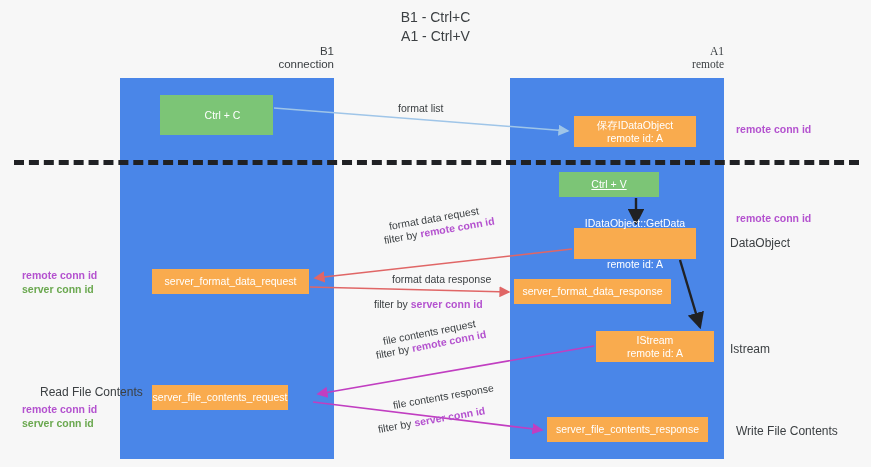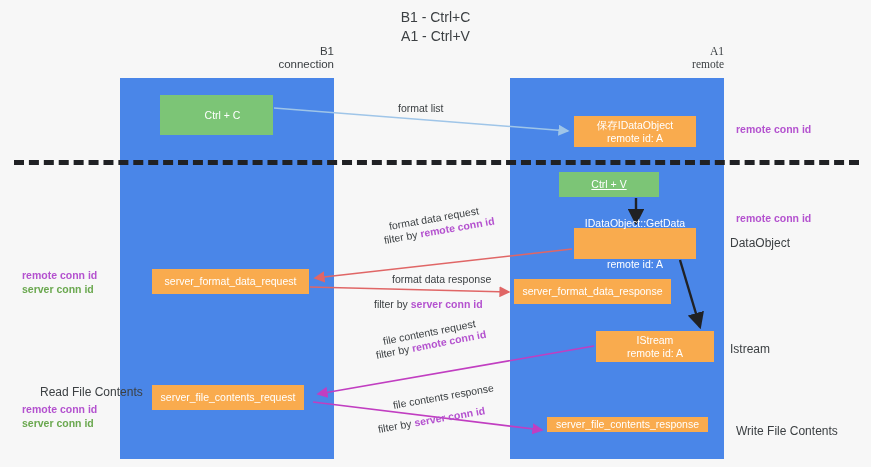--- a/index.html
+++ b/index.html
@@ -42,22 +42,22 @@
   .box .l2{display:block;}
 
   
   #box-ctrlc {left:160px;top:95px;width:113px;height:40px;padding-left:16px;}
   #box-save  {left:574px;top:116px;width:122px;height:31px;text-align:center;}
   #box-ctrlv {left:559px;top:172px;width:100px;height:25px;text-decoration:underline;}
   #box-getdata{left:574px;top:228px;width:122px;height:31px;gap:28px;}
   #box-sfdreq{left:152px;top:269px;width:157px;height:25px;}
   #box-sfdres{left:514px;top:279px;width:157px;height:25px;}
   #box-istream{left:596px;top:331px;width:118px;height:31px;}
-  #box-sfcreq{left:152px;top:385px;width:152px;height:25px;}
-  #box-sfcres{left:547px;top:417px;width:161px;height:15px;}
+  #box-sfcreq{left:152px;top:385px;width:136px;height:25px;}
+  #box-sfcres{left:547px;top:417px;width:161px;height:25px;}
 
   
   .side-label{
     position:absolute;font-size:10.5px;line-height:14px;
     font-weight:bold;
   }
   .plain-label{
     position:absolute;font-size:12px;line-height:14px;color:#3c4043;
   }
   .purple{color:#b452cf;}

